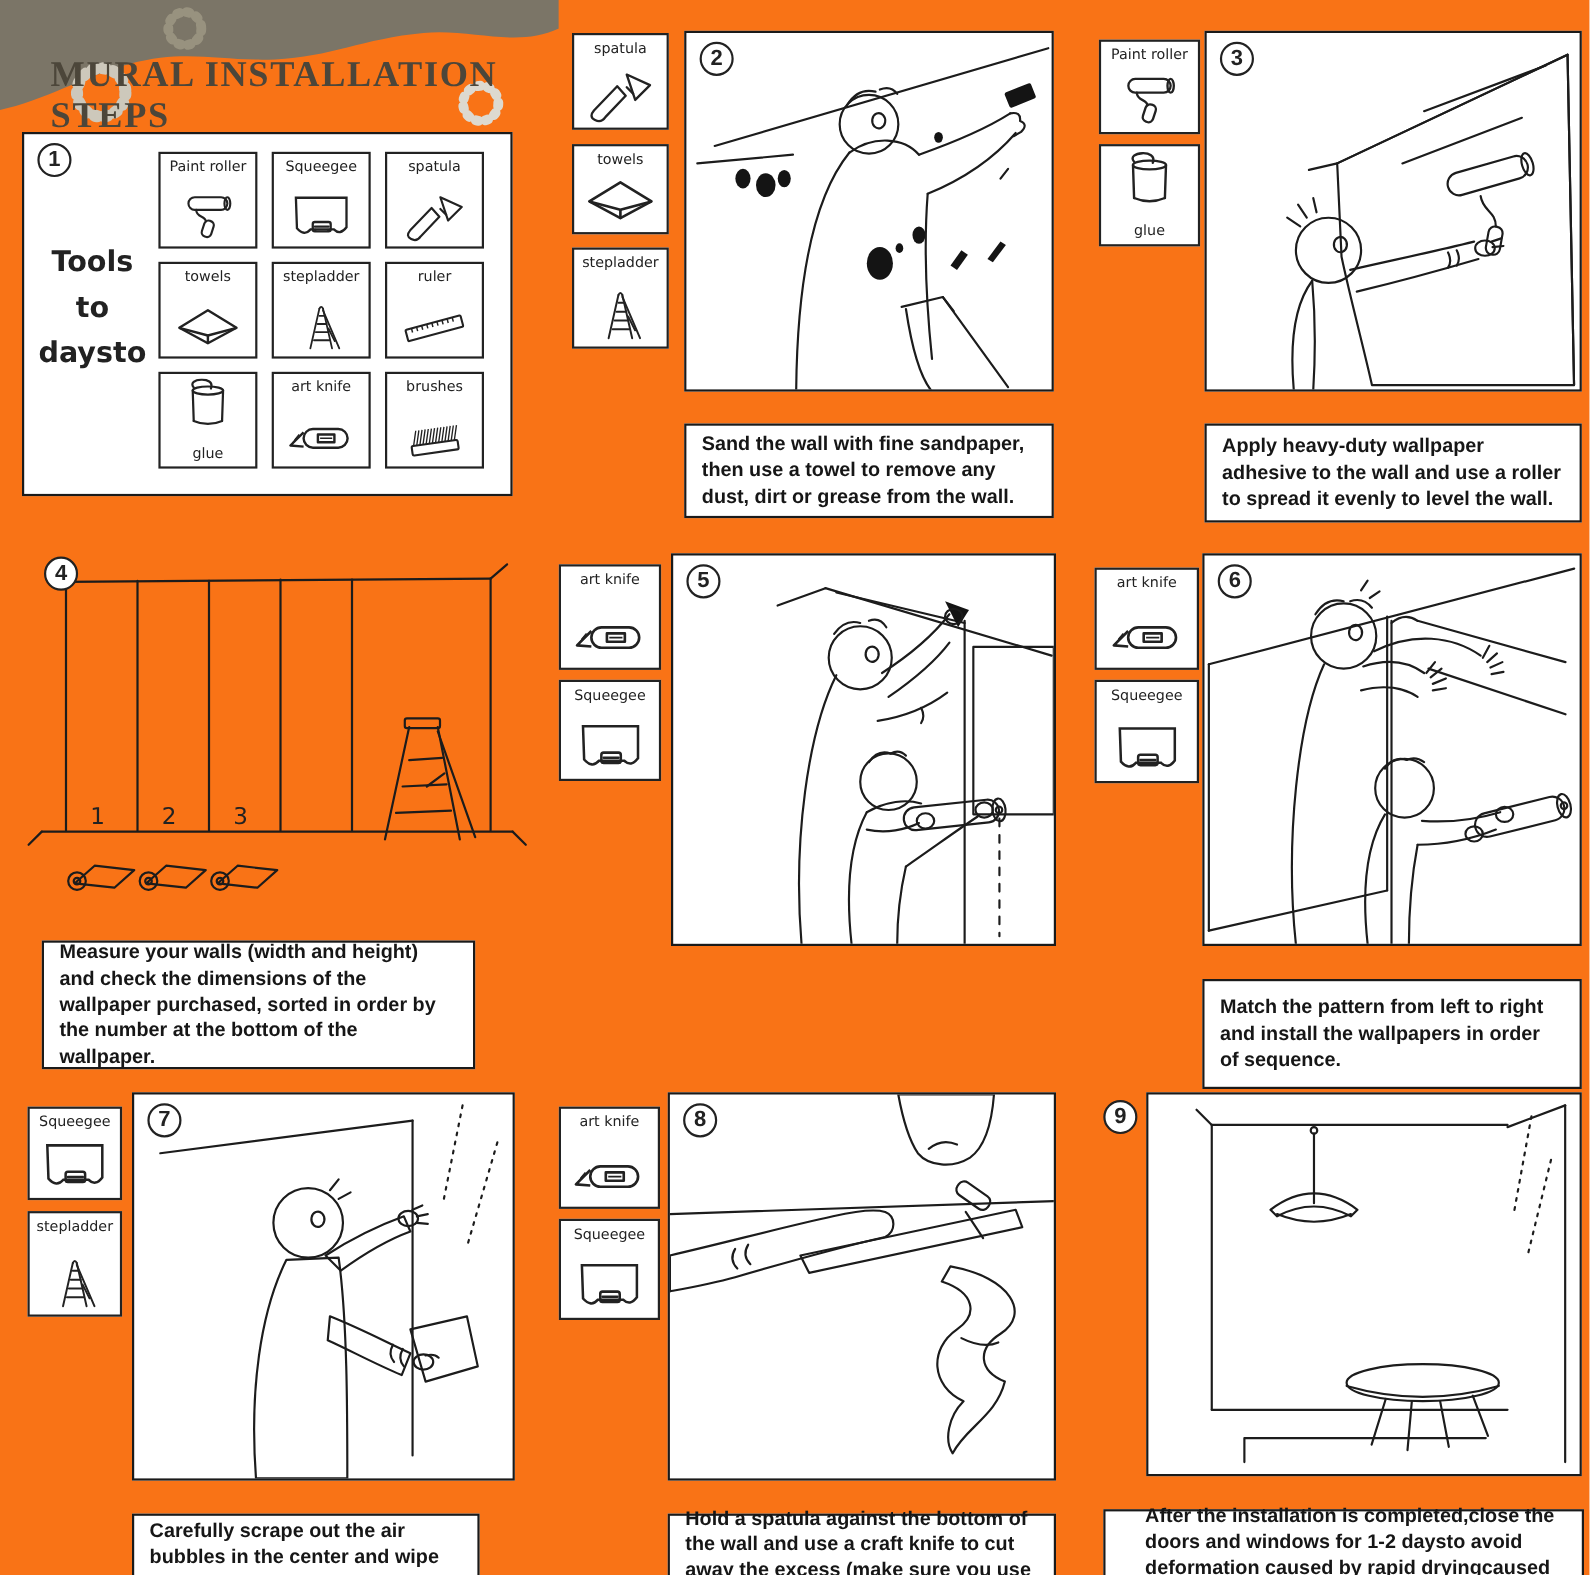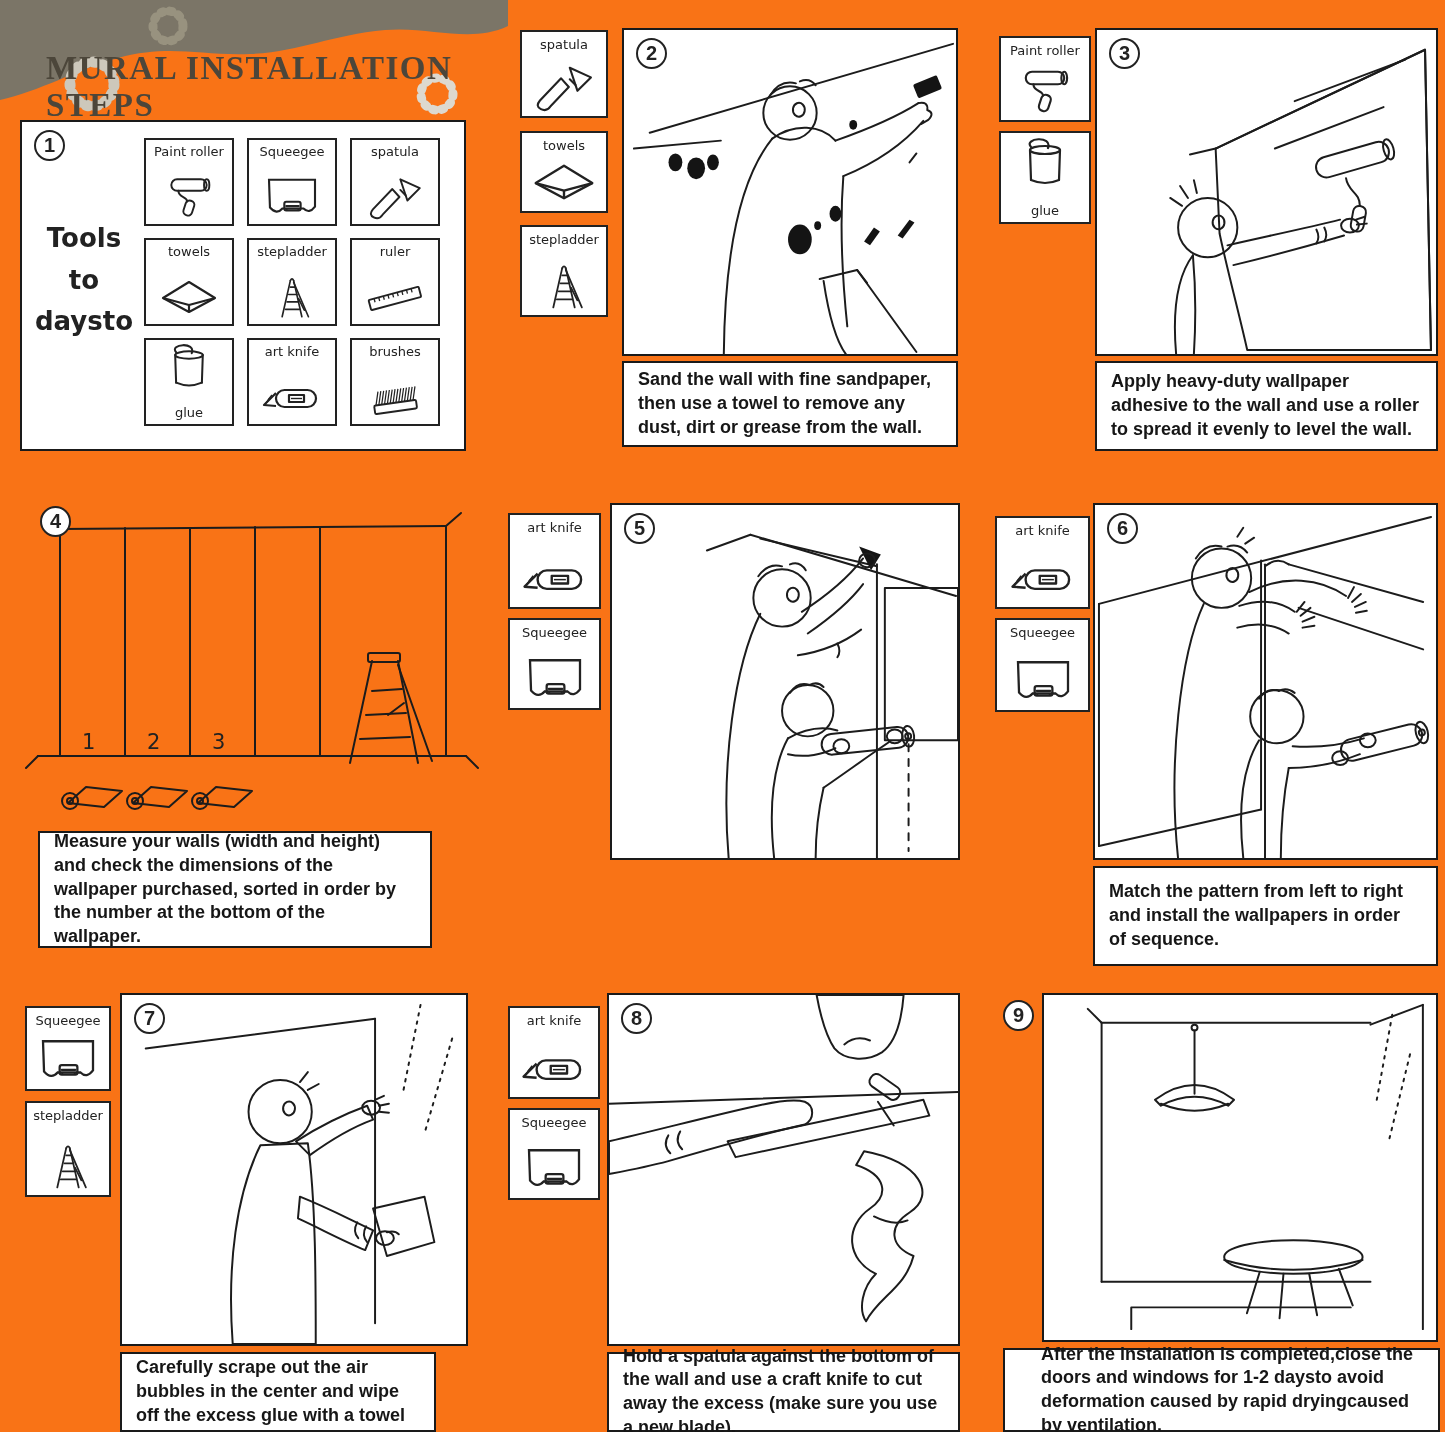--- a/index.html
+++ b/index.html
@@ -9,21 +9,21 @@
   
   #banner{position:absolute;left:0;top:0;}
   #title{position:absolute;left:46px;top:50px;width:440px;
          font-family:"Liberation Serif",serif;font-weight:700;font-size:33px;
          letter-spacing:1.5px;color:#4c463a;z-index:2;}
   
   .panel{position:absolute;border:2.5px solid #1a1a1a;background:#fff;box-sizing:border-box;}
   .fig{position:absolute;border:2.5px solid #1a1a1a;background:#fff;box-sizing:border-box;}
   .cap{position:absolute;border:2.5px solid #1a1a1a;background:#fff;box-sizing:border-box;
        display:flex;align-items:center;padding:8px 14px;font-size:18px;font-weight:700;
-       line-height:1.32;color:#161616;}
+       line-height:1.32;color:#161616;margin-top:24px;}
   .mini-tool{position:absolute;border:2px solid #222;background:#fff;box-sizing:border-box;
        display:flex;flex-direction:column;align-items:center;justify-content:space-between;
        padding:5px 2px 4px 2px;}
   .mini-tool.label-bottom{flex-direction:column-reverse;}
   .tool-label{font-size:13px;color:#222;white-space:nowrap;font-family:"DejaVu Sans",sans-serif;}
   .tool-ic{width:70px;height:50px;flex:0 0 auto;}
   
   .num{position:absolute;width:31px;height:31px;border:2.5px solid #222;border-radius:50%;
        background:#fff;display:flex;align-items:center;justify-content:center;
        font-size:20px;font-weight:700;color:#222;z-index:3;box-sizing:border-box;}

